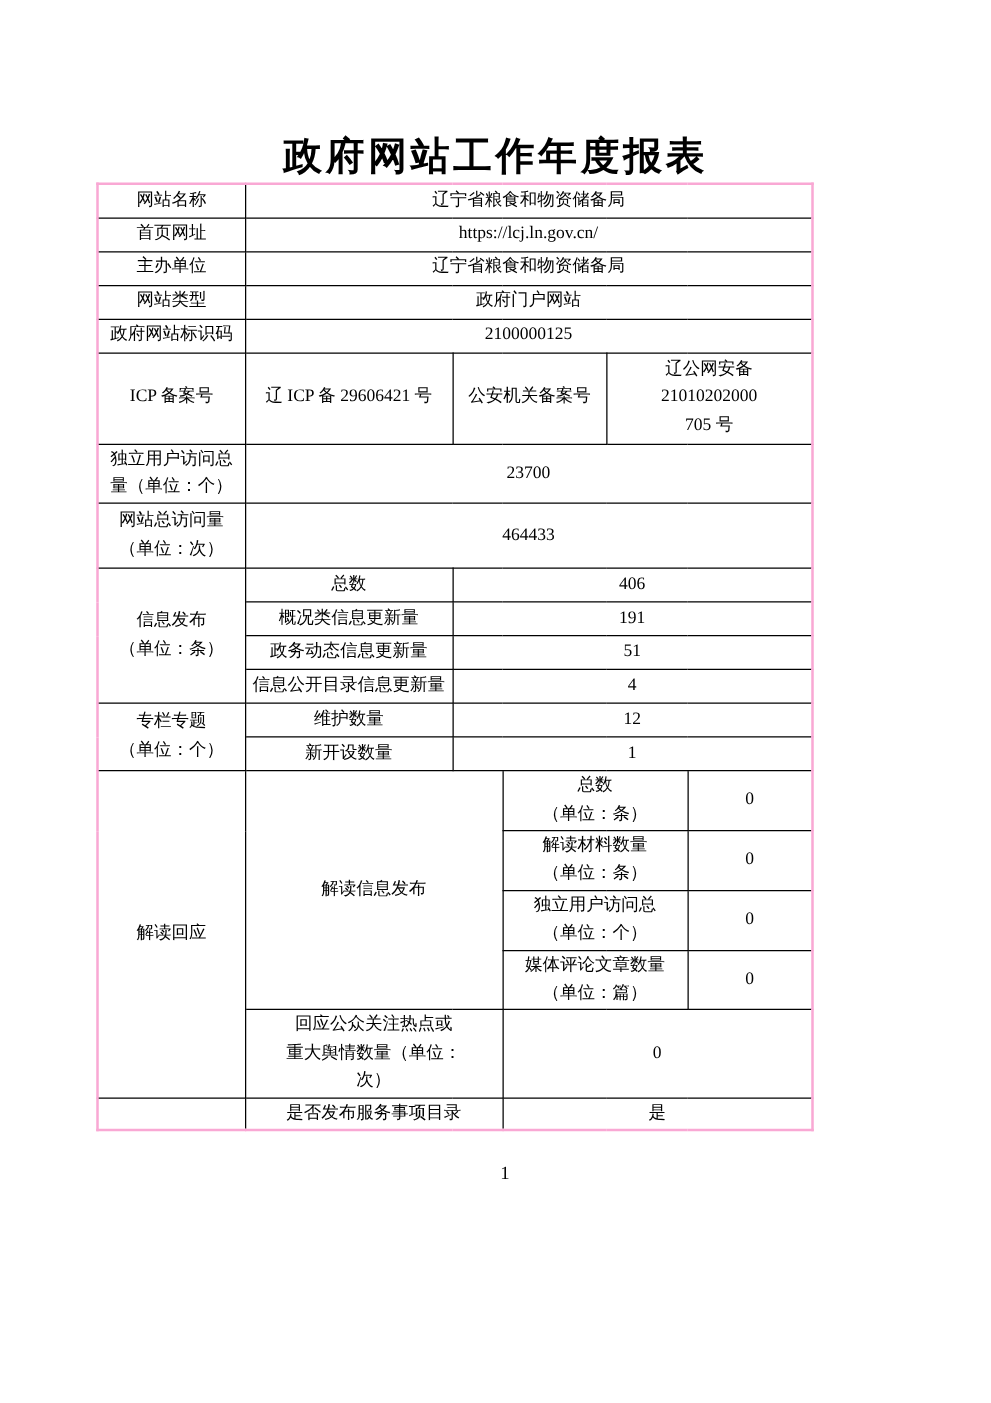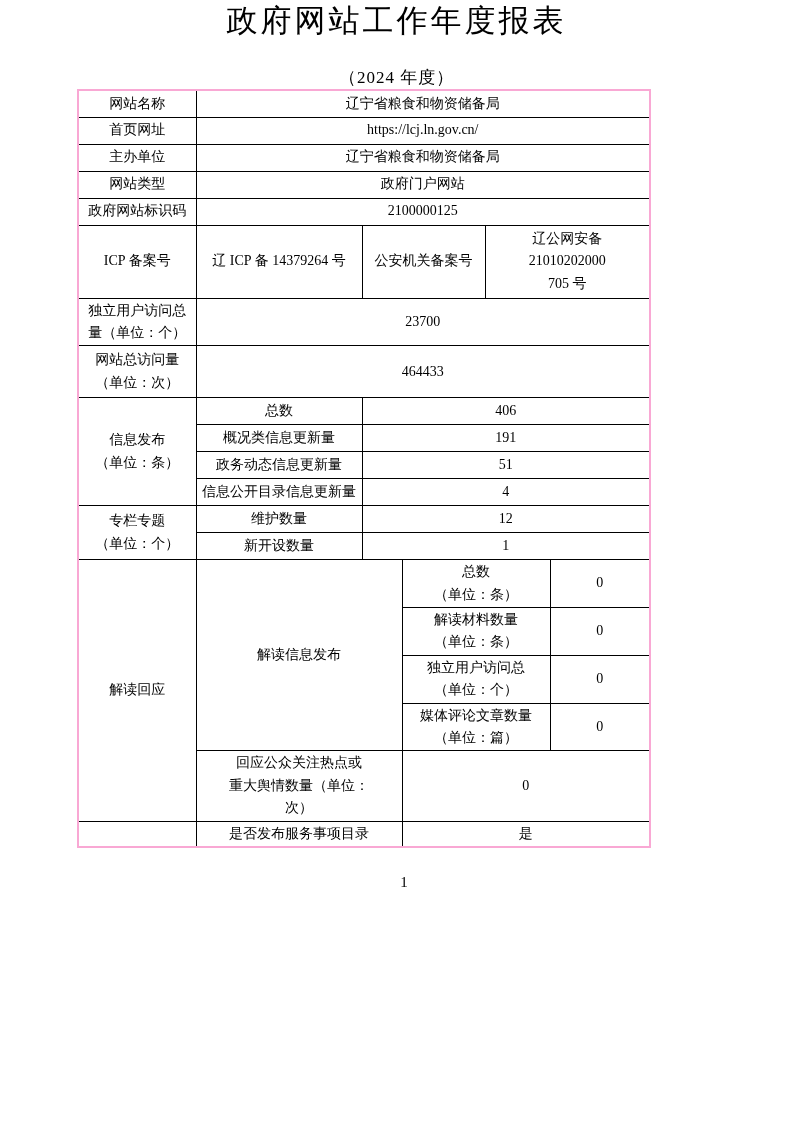--- a/index.html
+++ b/index.html
@@ -5,23 +5,24 @@
   * { margin:0; padding:0; box-sizing:border-box; }
   html, body { background:#ffffff; }
   body {
     width:793px; height:1122px; position:relative;
     font-family:"Liberation Serif","DejaVu Serif",serif;
     color:#000;
   }
   .page { width:793px; height:1122px; overflow:hidden; }
 
   .doc-title {
+    margin-top:104px;
     text-align:center;
     font-family:"Liberation Sans","DejaVu Sans",sans-serif;
-    font-weight:normal;
+    font-weight:bold;
     font-size:31px;
     letter-spacing:3px;
   }
   .doc-subtitle {
     margin-top:24px;
     text-align:center;
     font-size:17px;
     letter-spacing:1px;
   }
   .reporting-unit {
@@ -61,21 +62,20 @@
     text-align:center;
     font-size:15px;
   }
 </style>
 </head>
 <body>
 
 <div class="page">
 
   <h1 class="doc-title">政府网站工作年度报表</h1>
-  <div class="doc-subtitle">（2024 年度）</div>
 
   <table class="report-table">
     <colgroup>
       <col style="width:118px">
       <col style="width:166px">
       <col style="width:40px">
       <col style="width:83px">
       <col style="width:65px">
       <col style="width:100px">
     </colgroup>
@@ -97,21 +97,21 @@
       <td>网站类型</td>
       <td colspan="5">政府门户网站</td>
     </tr>
     <tr class="h27">
       <td>政府网站标识码</td>
       <td colspan="5">2100000125</td>
     </tr>
 
     <tr class="h73">
       <td>ICP 备案号</td>
-      <td>辽 ICP 备 14379264 号</td>
+      <td>辽 ICP 备 29606421 号</td>
       <td colspan="2">公安机关备案号</td>
       <td colspan="2">辽公网安备
 21010202000
 705 号</td>
     </tr>
 
     <tr class="h45">
       <td>独立用户访问总
 量（单位：个）</td>
       <td colspan="5">23700</td>

